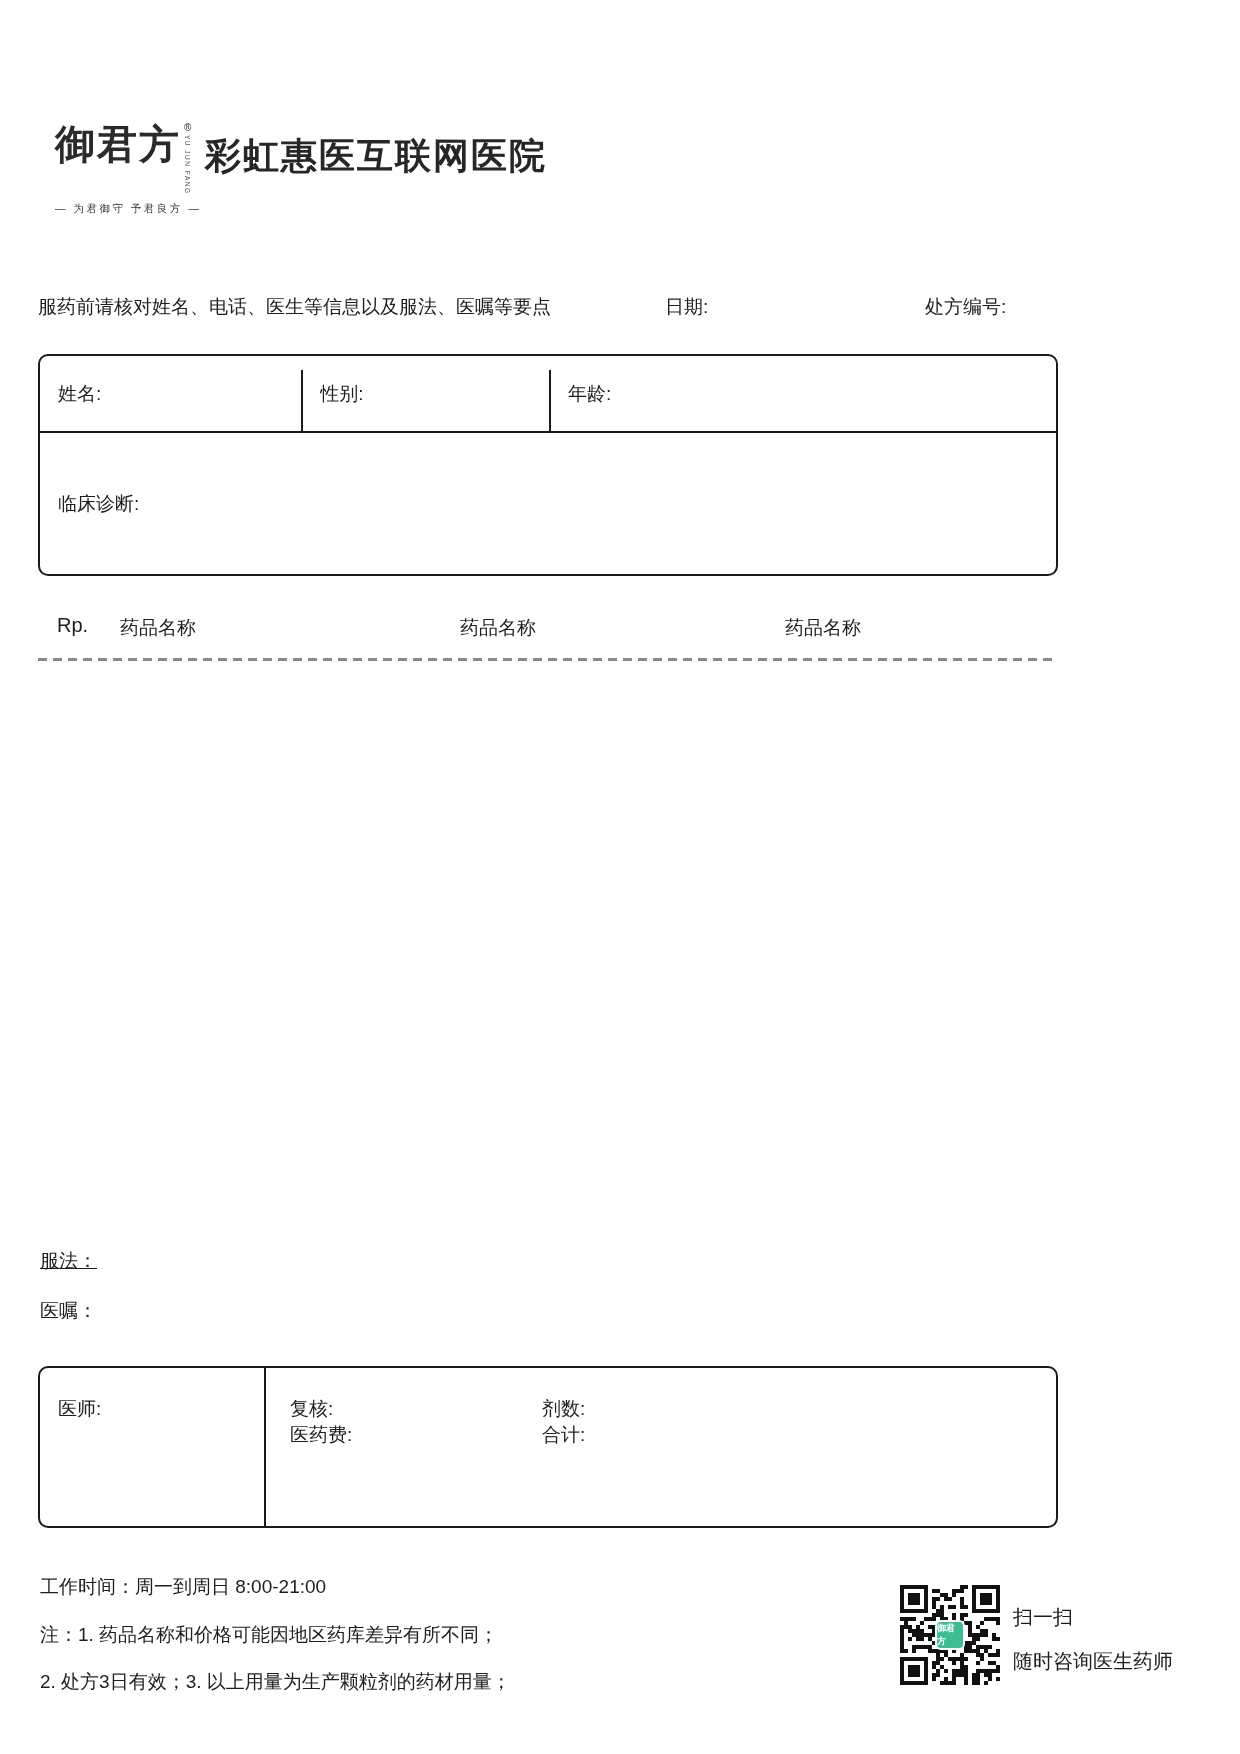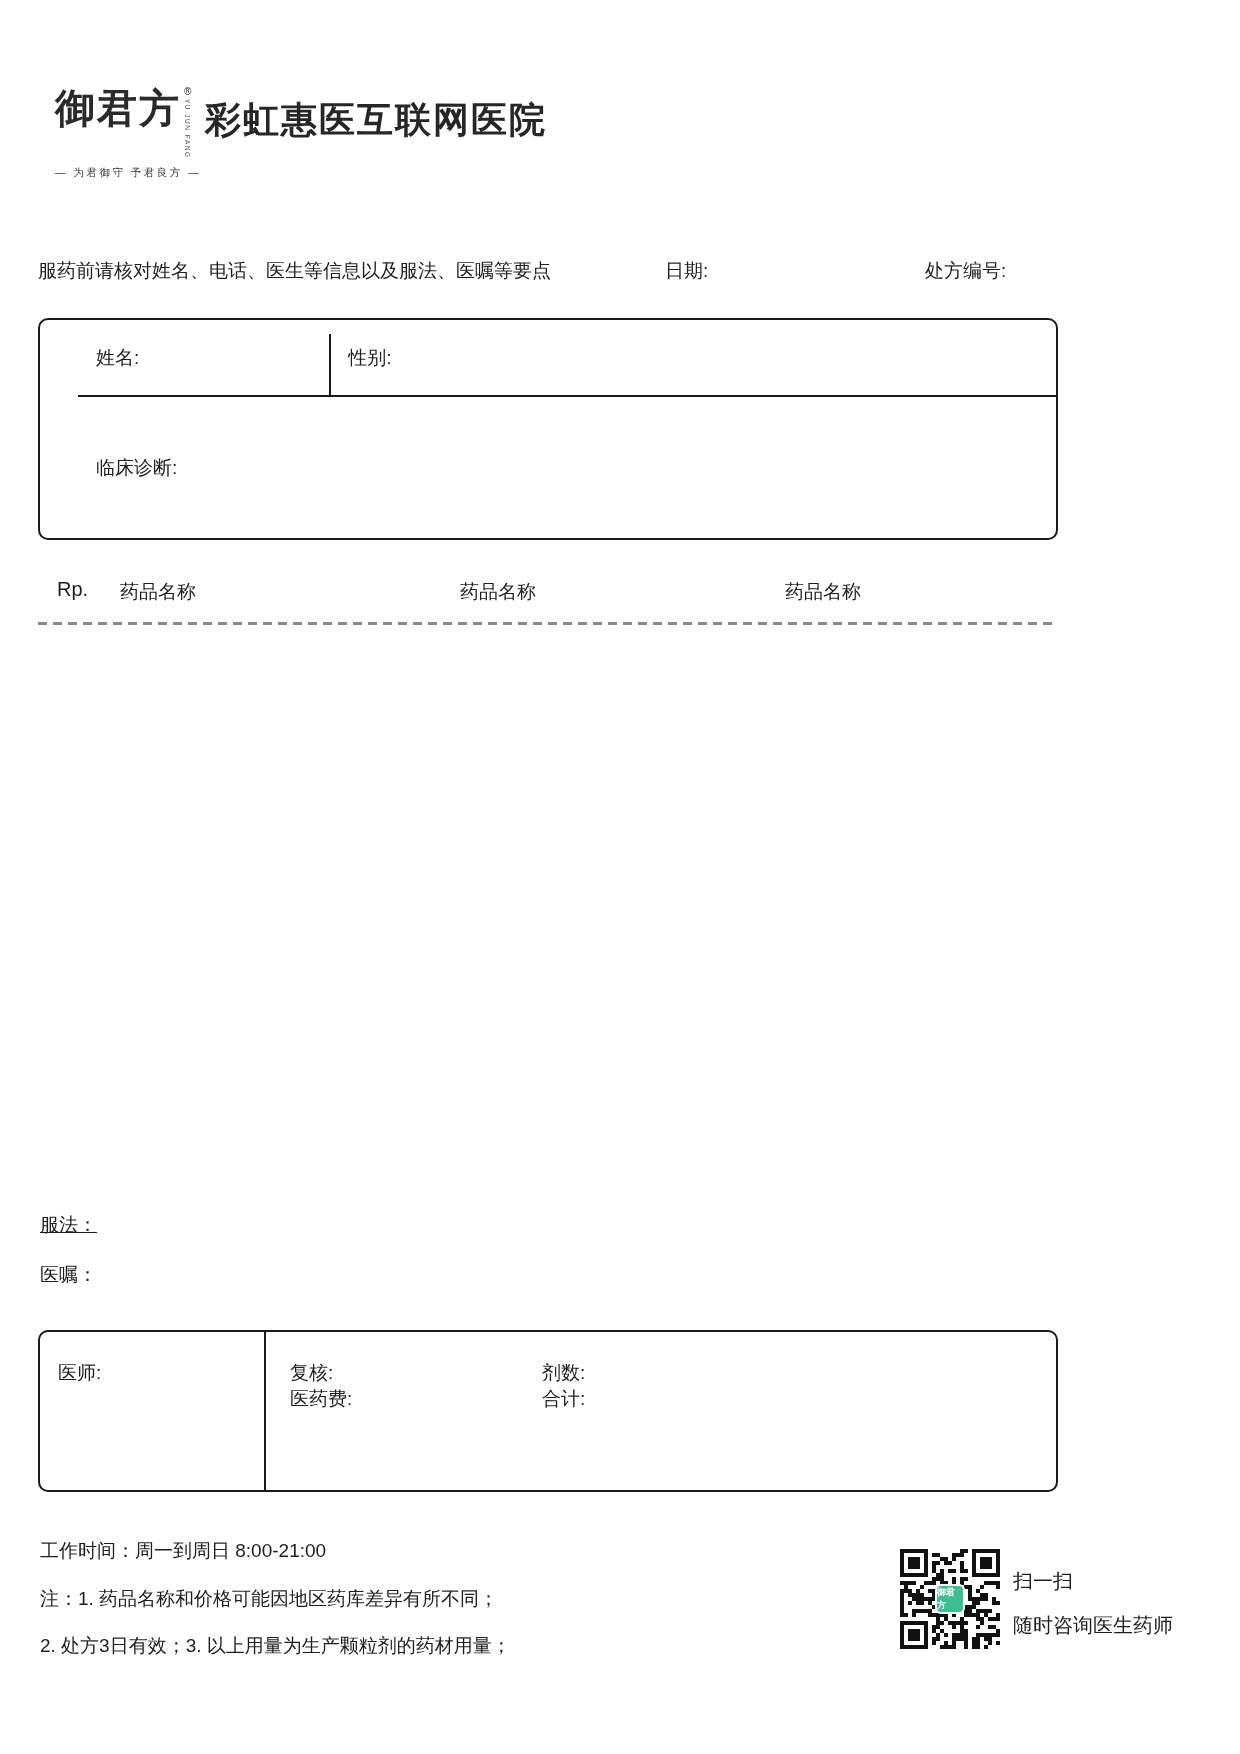--- a/index.html
+++ b/index.html
@@ -2,21 +2,21 @@
 <html><head>
 <meta charset="utf-8">
 <style>
   * { margin:0; padding:0; box-sizing:border-box; }
   html,body { background:#ffffff; }
   body {
     width:1240px; height:1754px; position:relative;
     font-family:"Liberation Sans","DejaVu Sans",sans-serif;
     color:#1e1e1e;
   }
-  .abs { position:absolute; }
+  .abs { position:absolute;margin-top:36px; }
 
   
   .logo-block { left:55px; top:86px; }
   .logo-row { display:flex; align-items:flex-start; }
   .logo-text {
     font-family:"DejaVu Serif","Liberation Serif",serif;
     font-size:40px; font-weight:700; line-height:1.1; letter-spacing:2px; color:#2a2a2a;
   }
   .logo-side { display:flex; flex-direction:column; align-items:center; margin-left:3px; }
   .logo-reg { font-size:10px; color:#2a2a2a; }
@@ -26,21 +26,21 @@
 
   
   .notice   { left:38px;  top:258px; font-size:19px; }
   .date-label { left:665px; top:258px; font-size:19px; }
   .rx-label   { left:925px; top:258px; font-size:19px; }
 
   
   .patient-box {
     left:38px; top:318px; width:1020px; height:222px;
     border:2px solid #1a1a1a; border-radius:10px; overflow:hidden;
-    display:flex; flex-direction:column; background:#fff;padding-left:38px;
+    display:flex; flex-direction:column; background:#fff;
   }
   .p-row1 { height:77px; display:flex; border-bottom:2px solid #1a1a1a; }
   .p-cell { display:flex; align-items:center; padding-left:18px; font-size:19px; position:relative; }
   .p-cell:nth-child(1){ width:25.8%; }
   .p-cell:nth-child(2){ width:24.4%; }
   .p-cell:nth-child(3){ width:24.6%; }
   .p-cell:nth-child(4){ flex:1; }
   .p-cell + .p-cell::before {
     content:""; position:absolute; left:-1px; top:14px; bottom:0; width:2px; background:#1a1a1a;
   }
@@ -102,20 +102,21 @@
 <div class="abs hospital-title">彩虹惠医互联网医院</div>
 
 <div class="abs notice">服药前请核对姓名、电话、医生等信息以及服法、医嘱等要点</div>
 <div class="abs date-label">日期:</div>
 <div class="abs rx-label">处方编号:</div>
 
 <div class="abs patient-box">
   <div class="p-row1">
     <div class="p-cell">姓名:</div>
     <div class="p-cell">性别:</div>
+    <div class="p-cell">年龄:</div>
   </div>
   <div class="p-row3">临床诊断:</div>
 </div>
 
 <div class="abs rp-label">Rp.</div>
 <div class="abs rp-col1">药品名称</div>
 <div class="abs rp-col2">药品名称</div>
 <div class="abs rp-col3">药品名称</div>
 <div class="abs dashed-line"></div>
 

